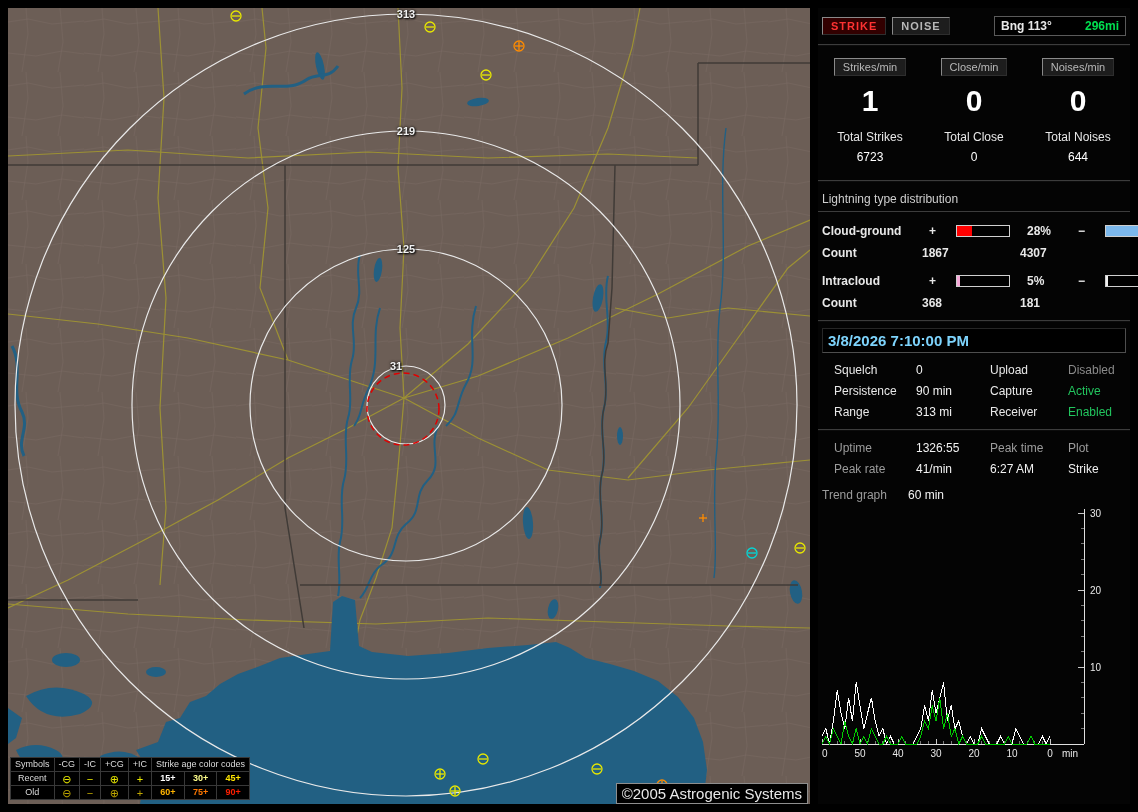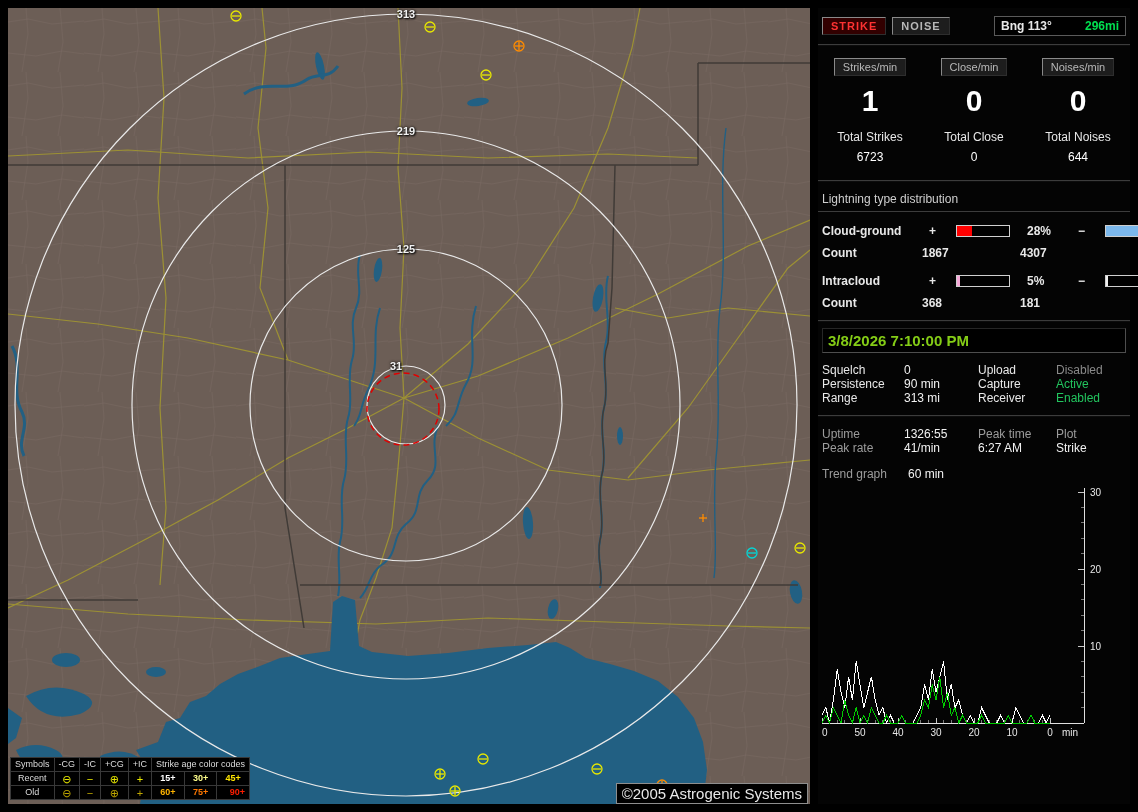--- a/index.html
+++ b/index.html
@@ -42,24 +42,24 @@
 
   .dist-title{color:#cfcfcf;padding:4px 4px 5px;border-bottom:1px solid #3c3c3c;margin-bottom:8px;}
   .dist-row{display:grid;grid-template-columns:92px 12px 56px 36px 12px 56px 34px;
             align-items:center;height:22px;padding:0 4px;font-weight:bold;gap:15px;}
   .bar{display:inline-block;height:10px;width:52px;border:1px solid #cfcfcf;background:#000;overflow:hidden;}
   .bar i{display:block;height:100%;}
   .count-row{display:grid;grid-template-columns:100px 98px auto;align-items:center;height:22px;
              padding:0 4px;font-weight:bold;}
   .gap6{height:6px;}
 
-  .datetime-box{margin:2px 4px 6px;padding:3px 5px;background:#000;color:#84cc16;
+  .datetime-box{margin:2px 4px 6px;padding:3px 5px;background:#000;color:#7dd3fc;
                 border:1px solid;border-color:#262626 #4e4e4e #4e4e4e #262626;
                 font-weight:bold;font-size:15px;}
-  .grid4{display:grid;grid-template-columns:82px 74px 78px auto;row-gap:0;padding:4px;}
+  .grid4{display:grid;grid-template-columns:82px 74px 78px auto;row-gap:7px;padding:4px;margin-left:12px;}
   .wlbl{color:#e8e8e8;}
   .lbl{color:#9c9c9c;}
   .val{color:#f2f2f2;}
   .st-dim{color:#8a8a8a;}
   .st-green{color:#22c55e;}
 
   .trend-row{display:grid;grid-template-columns:86px auto;padding:8px 4px 0;}
   #trend-plot{display:block;margin:4px 0 0 4px;shape-rendering:crispEdges;}
 </style>
 </head>
@@ -198,21 +198,21 @@
       <td class="age" style="color: rgb(255, 230, 0);">45+</td>
     </tr>
     <tr>
       <td>Old</td>
       <td class="sym" style="color: rgb(191, 167, 0);">⊖</td>
       <td class="sym" style="color: rgb(191, 167, 0);">−</td>
       <td class="sym" style="color: rgb(191, 167, 0);">⊕</td>
       <td class="sym" style="color: rgb(191, 167, 0);">+</td>
       <td class="age" style="color: rgb(255, 180, 0);">60+</td>
       <td class="age" style="color: rgb(255, 120, 0); margin-left: 12px;">75+</td>
-      <td class="age" style="color: rgb(255, 30, 0); text-align: right;">90+</td>
+      <td class="age" style="color: rgb(255, 30, 0);">90+</td>
     </tr>
   </tbody>
     </table>
 
   <div class="copyright">©2005 Astrogenic Systems</div>
 </div>
 
 <div class="panel">
 
   <div class="topbar">

